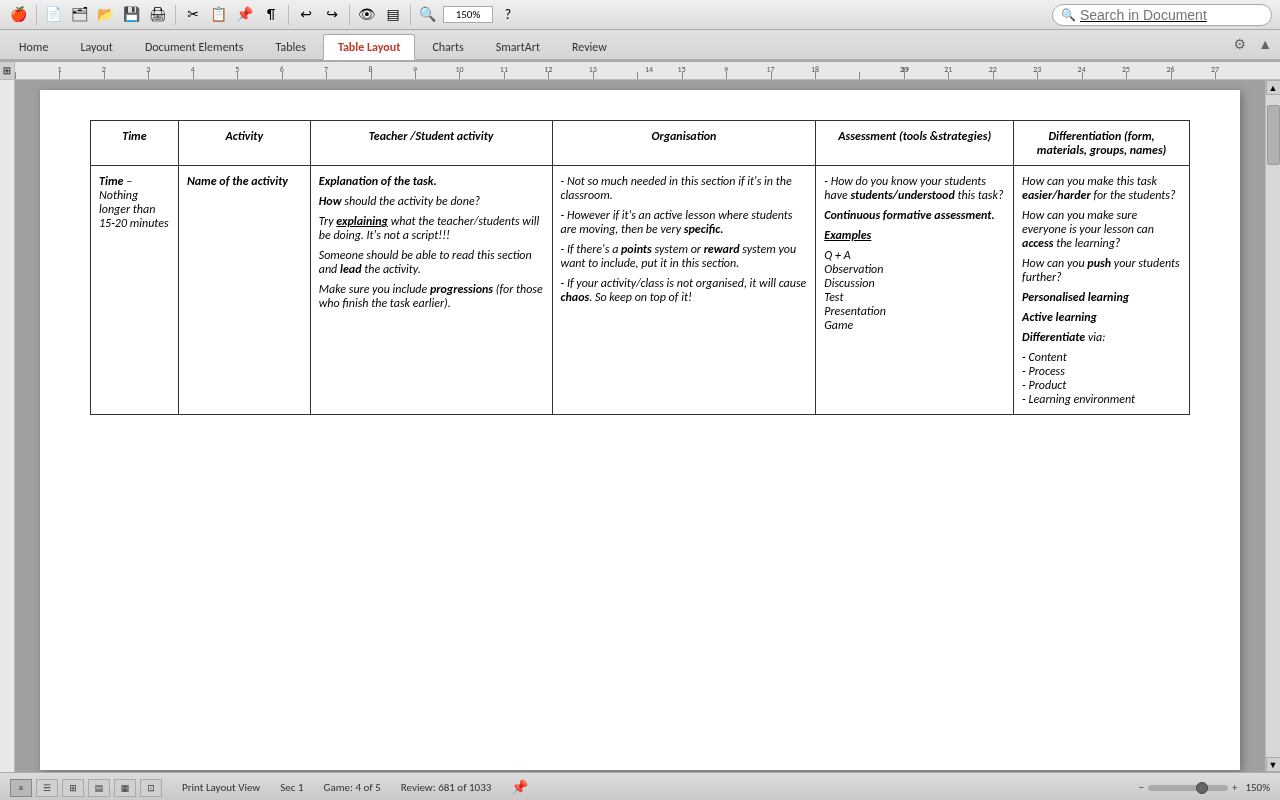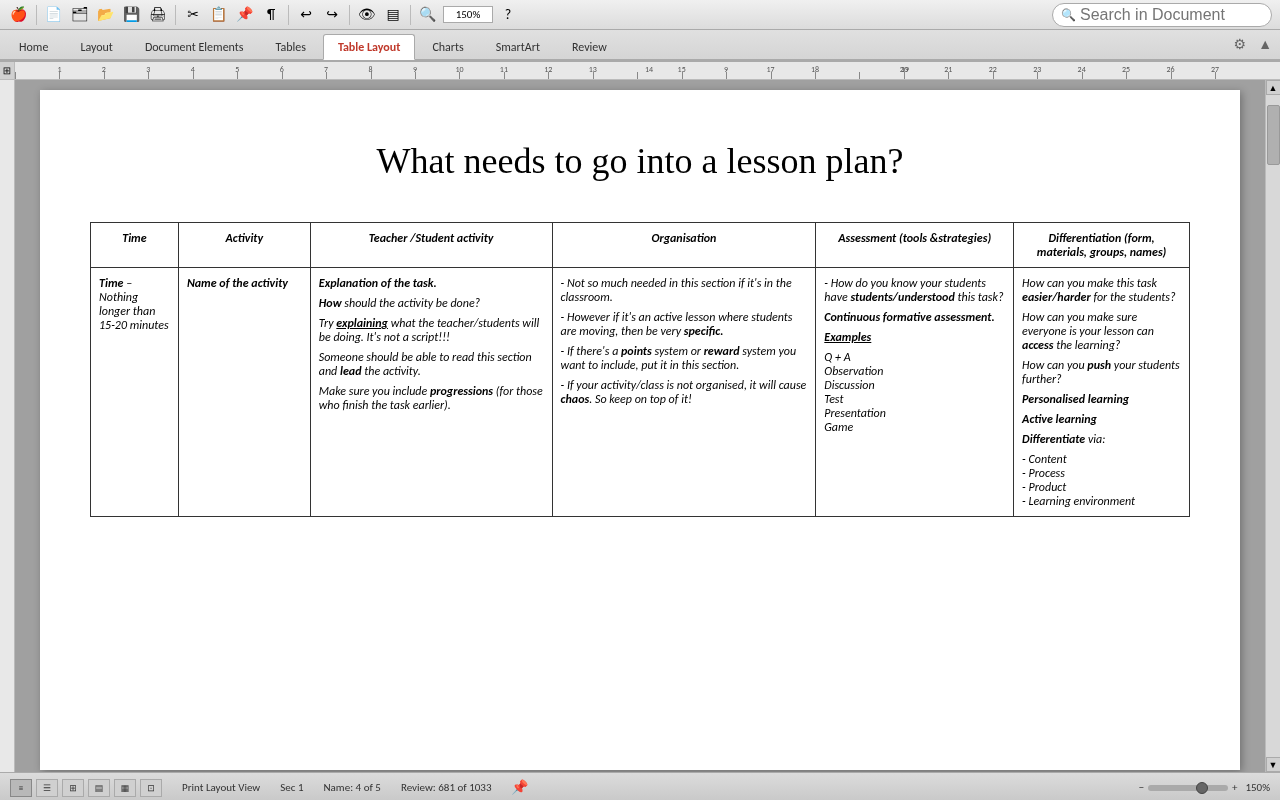--- a/index.html
+++ b/index.html
@@ -13,21 +13,21 @@
       display: flex;
       align-items: center;
       justify-content: space-between;
       padding: 0 8px;
     }
     #titlebar-left { display: flex; align-items: center; gap: 4px; }
     .toolbar-icon { width: 22px; height: 22px; display: flex; align-items: center; justify-content: center; font-size: 14px; cursor: pointer; border: 1px solid transparent; border-radius: 2px; }
     .toolbar-separator { width: 1px; height: 20px; background: #bbb; margin: 0 2px; }
     #search-container { display: flex; align-items: center; border: 1px solid #aaa; border-radius: 12px; background: white; padding: 2px 8px; width: 220px; }
     #search-icon { margin-right: 4px; color: #666; font-size: 12px; }
-    #search-input { border: none; outline: none; font-size: 16px; width: 180px; background: transparent; }
+    #search-input { border: none; outline: none; font-size: 14px; width: 180px; background: transparent; text-decoration: underline; }
     .zoom-display { background: white; border: 1px solid #aaa; padding: 1px 6px; font-size: 11px; width: 50px; text-align: center; }
 
     
     #ribbon {
       background: linear-gradient(to bottom, #f5f5f5, #e8e8e8);
       border-bottom: 2px solid #aaa;
     }
     #tab-bar {
       display: flex;
       height: 30px;
@@ -271,21 +271,20 @@
 
 <div id="doc-area">
 
   <div id="v-ruler">
     <div id="v-ruler-inner"></div>
   </div>
 
   <div id="doc-scroll">
     <div id="document">
 
-      <h1 id="doc-title">What needs to go into a lesson plan?</h1>
 
       <table id="lesson-table">
         <thead>
           <tr>
             <th class="col-time">Time</th>
             <th class="col-activity">Activity</th>
             <th class="col-teacher">Teacher /Student activity</th>
             <th class="col-org">Organisation</th>
             <th class="col-assess">Assessment (tools &amp;strategies)</th>
             <th class="col-diff">Differentiation (form, materials, groups, names)</th>
@@ -369,21 +368,21 @@
     <div class="view-btn">▤</div>
     <div class="view-btn">▦</div>
     <div class="view-btn">⊡</div>
   </div>
   <span>Print Layout View</span>
   <span>
     <span>Sec</span>
     <span>1</span>
   </span>
   <span>
-    <span>Name:</span>
+    <span>Game:</span>
     <span>4 of 5</span>
   </span>
   <span>
     <span>Review:</span>
     <span>681 of 1033</span>
   </span>
   <span style="font-size:14px;">📌</span>
   <div id="zoom-bar">
     <span style="cursor:pointer;">−</span>
     <div id="zoom-slider">

